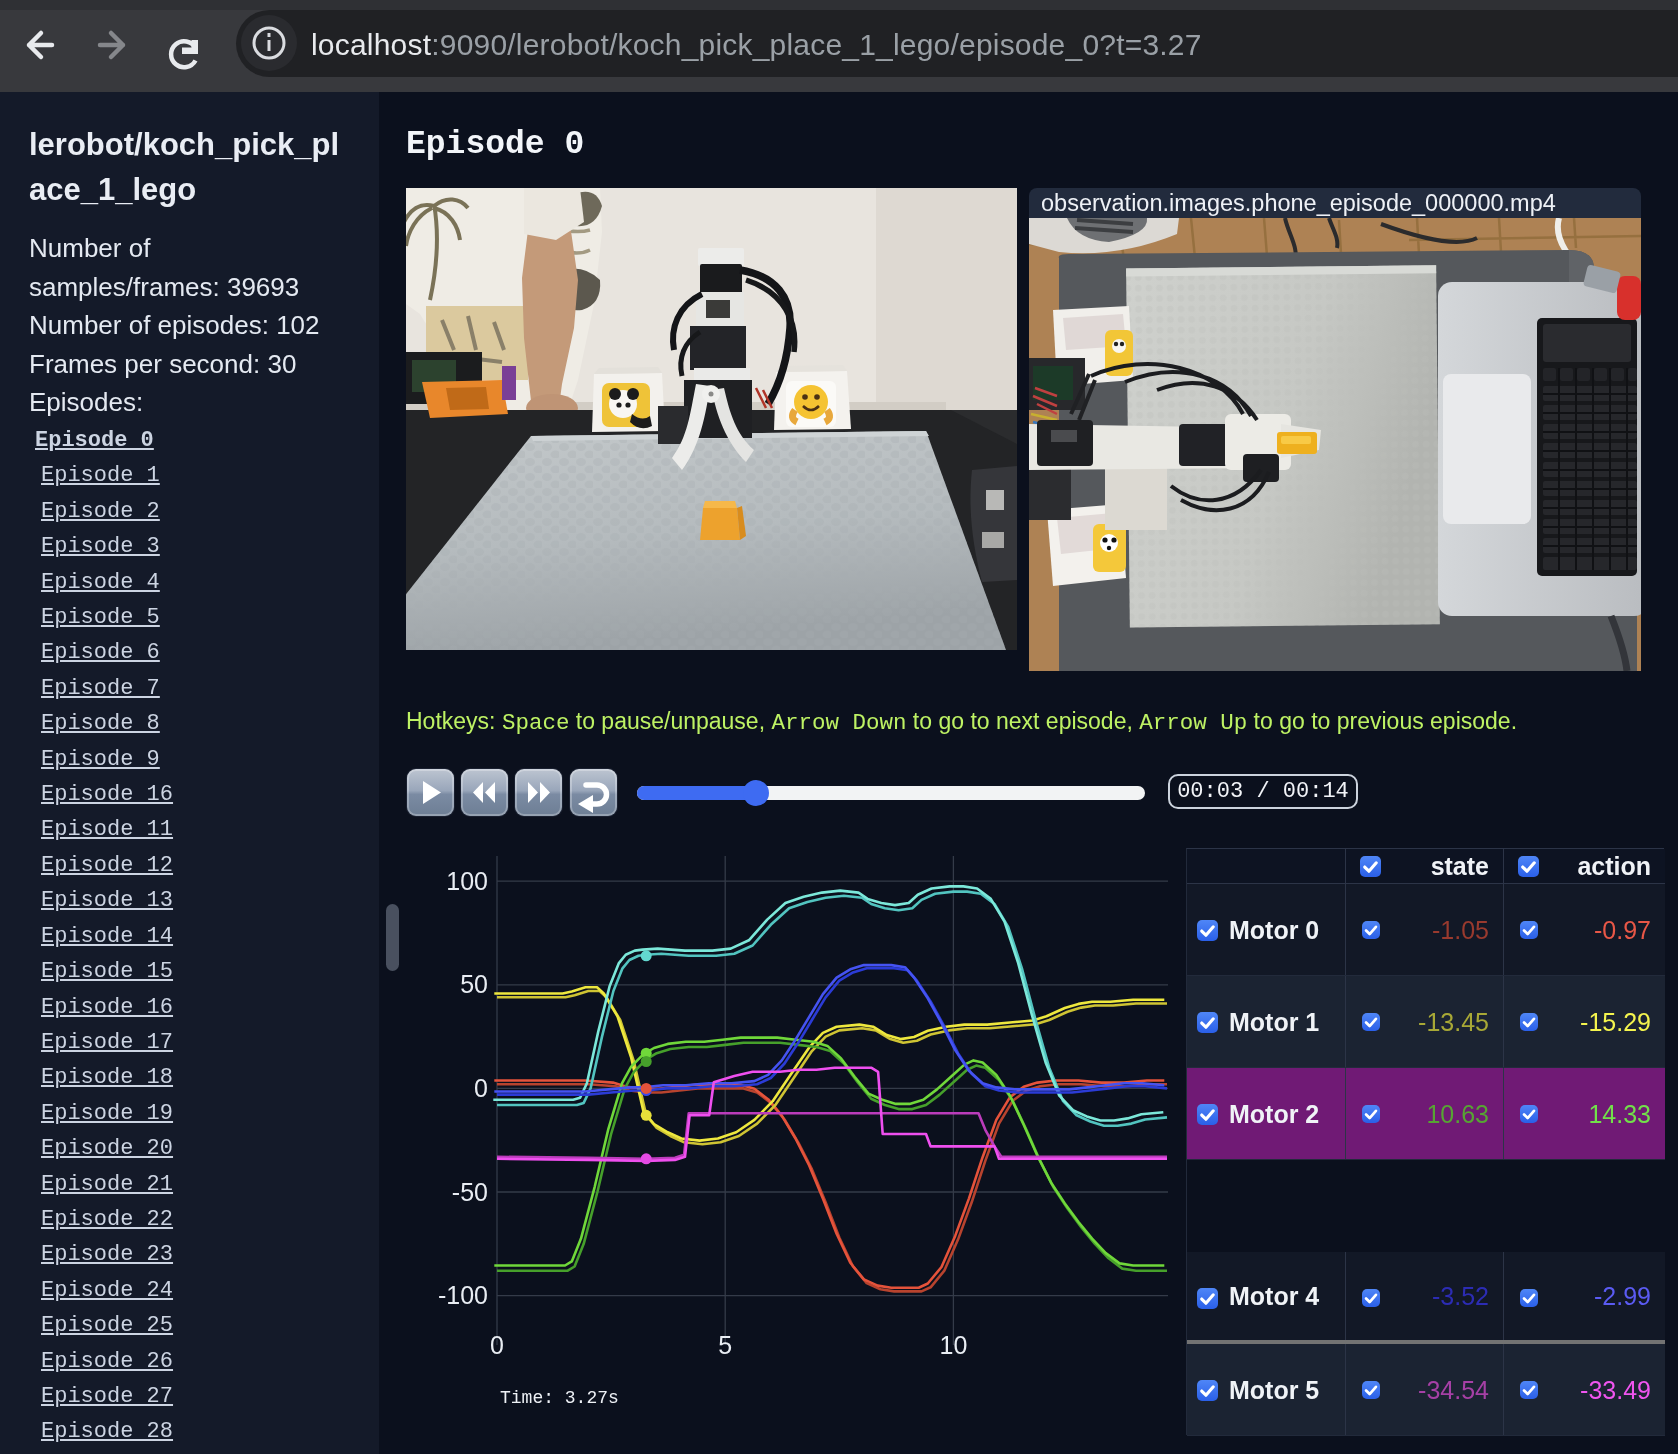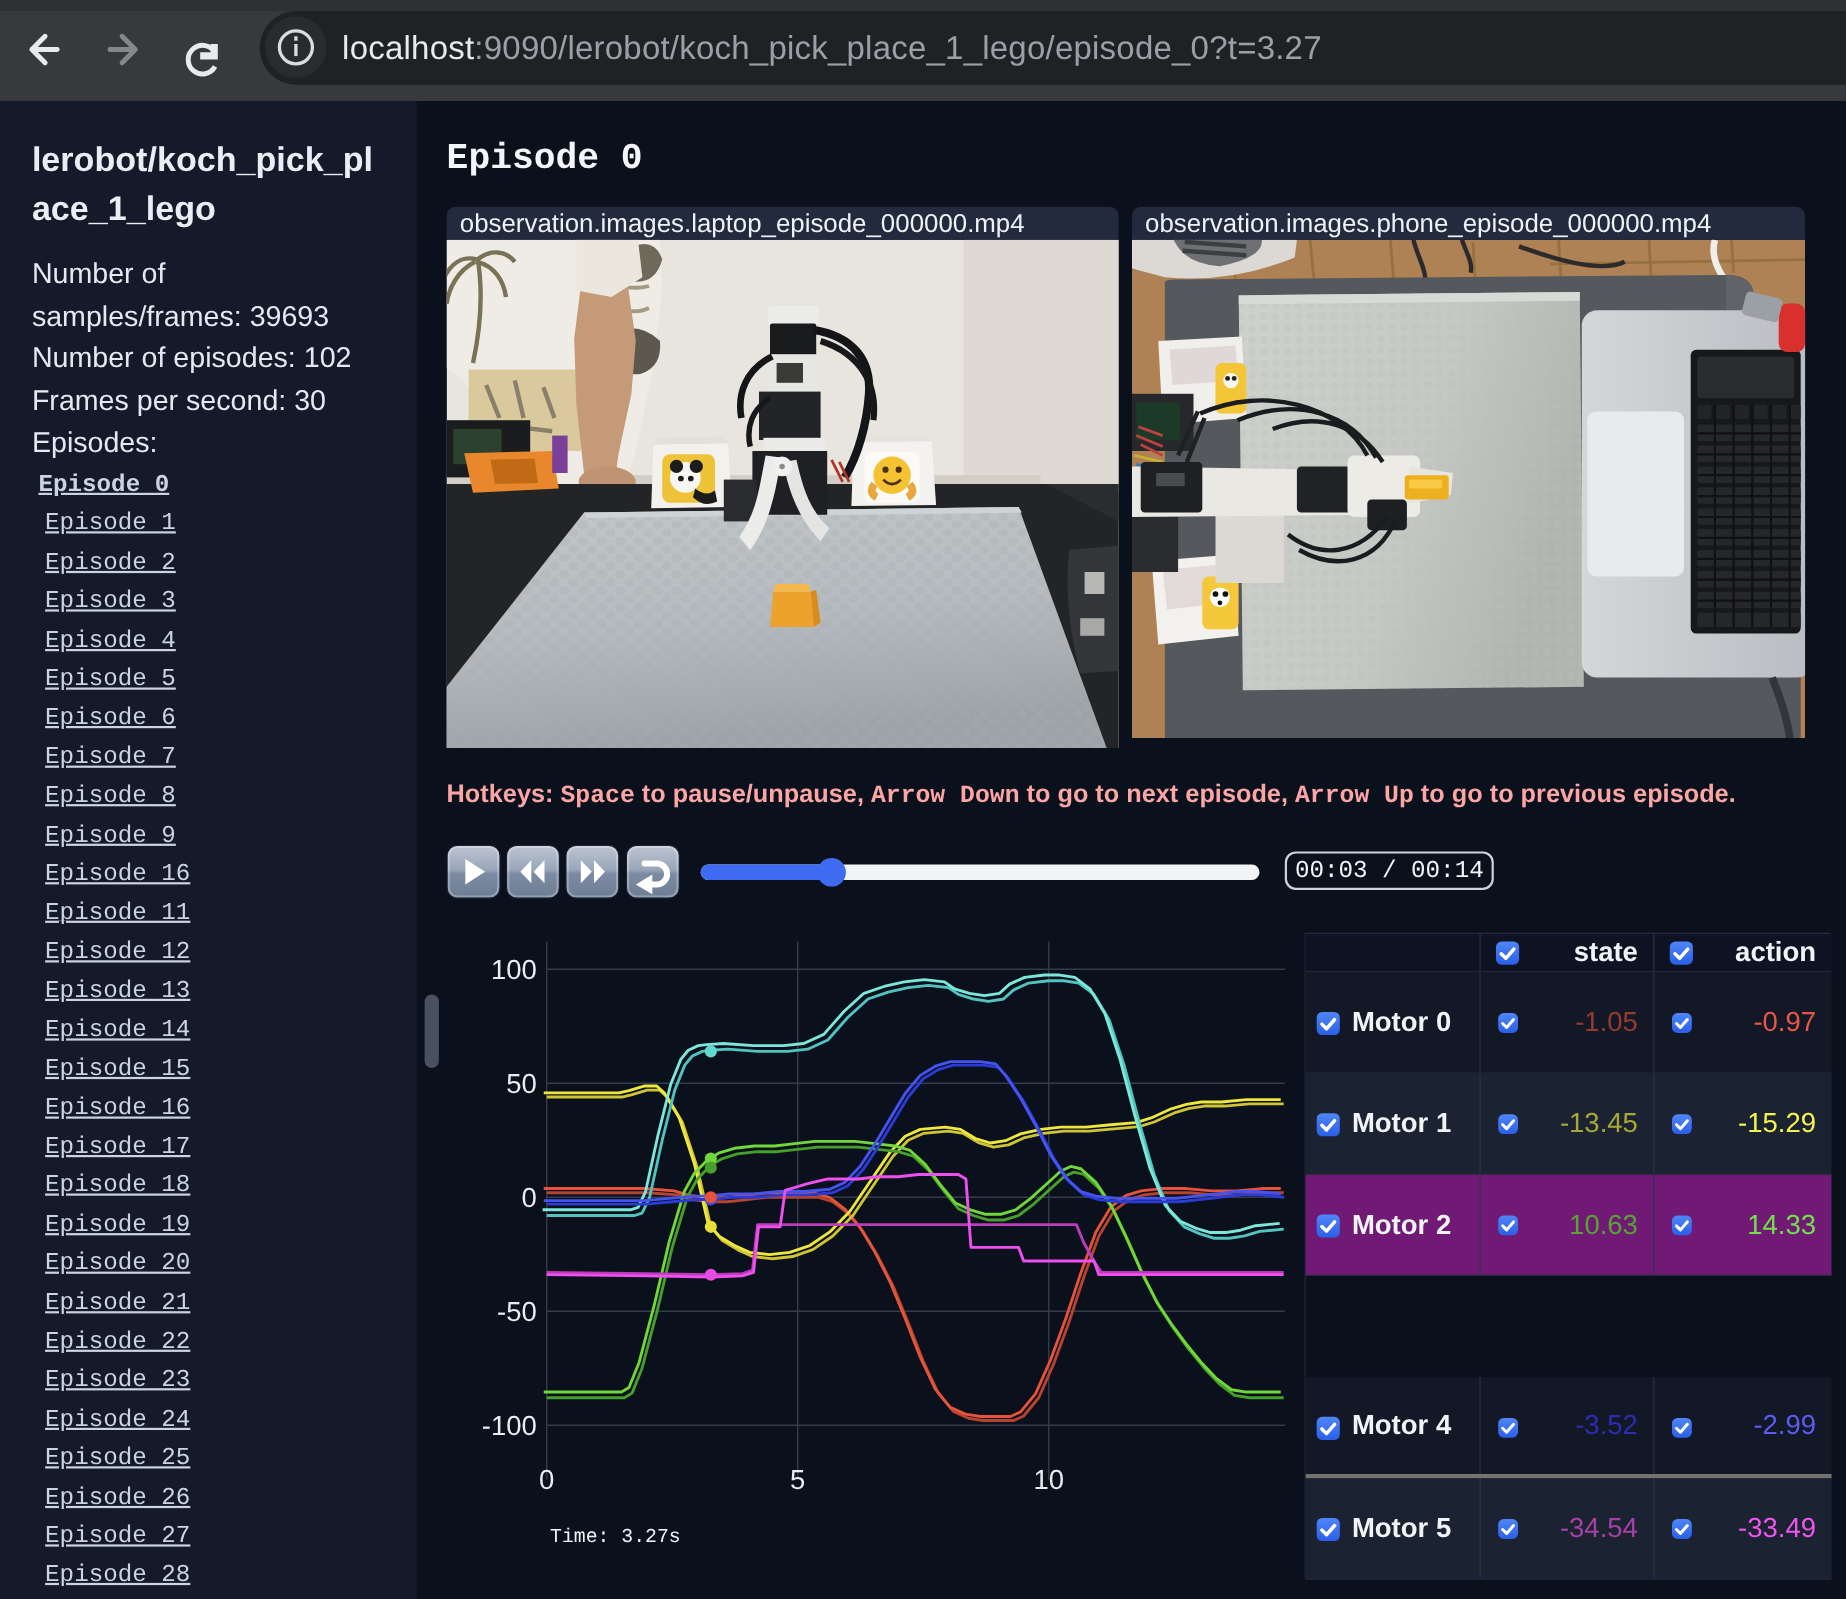--- a/index.html
+++ b/index.html
@@ -23,21 +23,21 @@
 #eplist a.cur { font-weight:bold; margin-left:-6px; }
 
 
 #main { position:absolute; top:92px; left:379px; width:1299px; height:1362px; background:#0b101d; }
 h1 { position:absolute; left:27px; top:34px; font-family:"Liberation Mono", monospace; font-size:33px; font-weight:bold; color:#f2f5f9; }
 .vpanel { position:absolute; top:96px; }
 .vtitle { height:30px; background:#222b3d; border-radius:8px 8px 0 0; color:#eef1f6; font-size:23.5px; line-height:30px; padding-left:12px; white-space:nowrap; overflow:hidden; }
 #vp1 { left:27px; width:611px; }
 #vp2 { left:650px; width:612px; }
 
-#hotkeys { position:absolute; left:27px; top:616px; font-size:23px; color:#fca5a5;font-weight:bold; }
+#hotkeys { position:absolute; left:27px; top:616px; font-size:23px; color:#bef264; }
 #hotkeys .mono { font-family:"Liberation Mono", monospace; font-size:22.5px; }
 
 
 .pbtn { position:absolute; top:677px; width:47px; height:47px; border-radius:9px; background:linear-gradient(180deg,#bdc5d1 0%,#99a6ba 46%,#7b8ba3 54%,#6d7e94 100%); box-shadow:inset 0 0 0 2px rgba(255,255,255,0.28), 0 0 0 1px #1a2030; }
 .pbtn svg { position:absolute; left:0; top:0; }
 #track { position:absolute; left:258px; top:694px; width:508px; height:14px; border-radius:7px; background:#f2f3f4; }
 #trackfill { position:absolute; left:0; top:0; width:119px; height:14px; border-radius:7px; background:#3e6bf2; }
 #thumb { position:absolute; left:106px; top:-6px; width:26px; height:26px; border-radius:13px; background:#3e6bf2; }
 #timebox { position:absolute; left:789px; top:682px; width:190px; height:35px; border:2px solid #ccd3dd; border-radius:10px; color:#f2f4f8; font-family:"Liberation Mono", monospace; font-size:22px; line-height:32px; text-align:center; }
 
@@ -116,21 +116,20 @@
         <a>Episode 27</a>
         <a>Episode 28</a>
         <a>Episode 29</a>
     </div>
   </div>
 
   <div id="main">
     <h1>Episode 0</h1>
 
     <div class="vpanel" id="vp1">
-      <div class="vtitle">observation.images.laptop_episode_000000.mp4</div>
       <svg width="611" height="462" viewBox="0 0 611 462">
 <defs>
 <pattern id="dots1" width="17" height="15" patternUnits="userSpaceOnUse">
   <ellipse cx="5" cy="4" rx="5" ry="4" fill="#a6acb0"></ellipse>
   <ellipse cx="13.5" cy="11.5" rx="5" ry="4" fill="#a6acb0"></ellipse>
 </pattern>
 <linearGradient id="plateg1" x1="0" y1="0" x2="0.25" y2="1">
   <stop offset="0" stop-color="#c3c8ca"></stop>
               <stop offset="0.55" stop-color="#b5bbbe"></stop>
               <stop offset="1" stop-color="#9da3a7"></stop>

